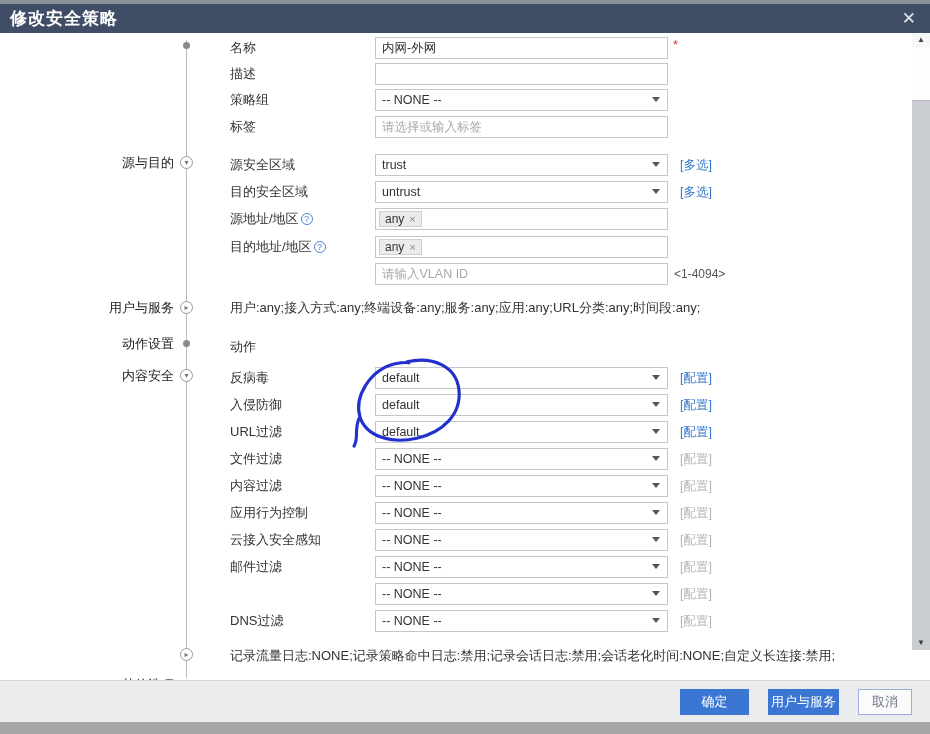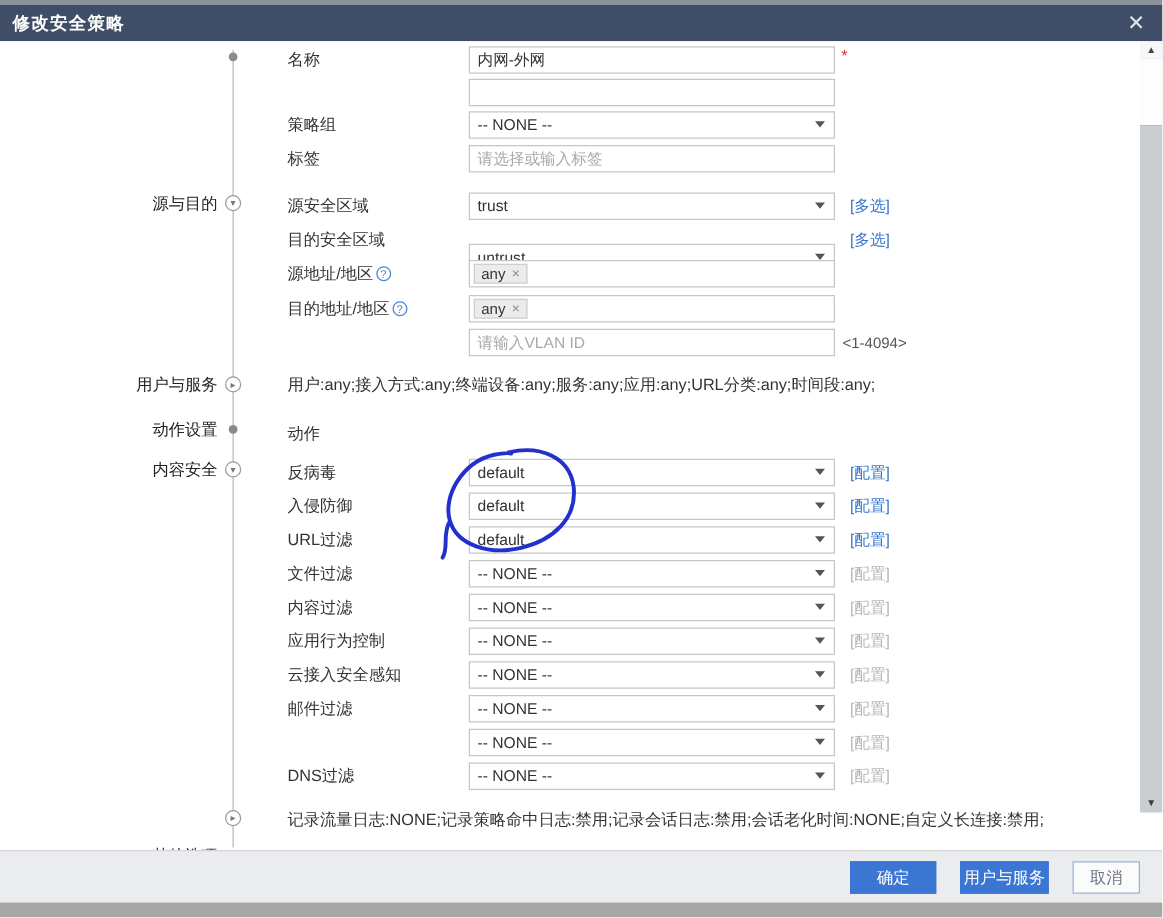--- a/index.html
+++ b/index.html
@@ -1,21 +1,21 @@
 <!DOCTYPE html>
 <html><head>
 <meta charset="utf-8">
 <style>
   * { margin:0; padding:0; box-sizing:border-box; }
   html,body { width:930px; height:734px; }
   body { font-family:"Liberation Sans","DejaVu Sans",sans-serif; background:#fff; position:relative; overflow:hidden; }
 
   .top-strip { position:absolute; left:0; top:0; width:930px; height:4px; background:#8b929c; }
   .titlebar { position:absolute; left:0; top:4px; width:930px; height:29px; background:#404d66; display:flex; align-items:center; justify-content:space-between; padding:0 10px; }
-  .titlebar .title { color:#fff; font-size:14px; font-weight:bold; letter-spacing:1px; }
+  .titlebar .title { color:#fff; font-size:17px; font-weight:bold; letter-spacing:1px; }
   .titlebar .close { color:#dfe3ea; font-size:17px; cursor:pointer; padding:0 4px; line-height:1; }
 
   .body-area { position:absolute; left:0; top:33px; width:930px; height:647px; background:#fff; }
 
   .timeline { position:absolute; left:186px; top:7px; width:1px; height:638px; background:#b9b9b9; }
 
   .sec { position:absolute; left:16px; width:158px; text-align:right; font-size:13px; color:#222; line-height:22px; }
   .mk-dot { position:absolute; left:183px; width:7px; height:7px; border-radius:50%; background:#8a8a8a; }
   .mk-circle { position:absolute; left:180px; width:13px; height:13px; border:1px solid #9a9a9a; border-radius:50%; background:#fff; color:#777; font-size:8px; line-height:11px; text-align:center; }
 
@@ -88,34 +88,35 @@
   <div class="sec" style="top:332px">内容安全</div>
   <div class="mk-circle" style="top:336px">▾</div>
 
   <div class="sec" style="top:641px">其他选项</div>
   <div class="mk-circle" style="top:615px">▸</div>
 
   <div class="flabel" style="top:4px">名称</div>
   <div class="ibox" style="top:4px">内网-外网</div>
   <div class="req" style="top:4px">*</div>
 
+  <div class="flabel" style="top:30px">描述</div>
   <div class="ibox" style="top:30px"></div>
 
   <div class="flabel" style="top:56px">策略组</div>
   <div class="ibox sel" style="top:56px"><span>-- NONE --</span><span class="caret"></span></div>
 
   <div class="flabel" style="top:83px">标签</div>
   <div class="ibox" style="top:83px"><span class="ph">请选择或输入标签</span></div>
 
   <div class="flabel" style="top:121px">源安全区域</div>
   <div class="ibox sel" style="top:121px"><span>trust</span><span class="caret"></span></div>
   <div class="sidelink" style="top:121px">[多选]</div>
 
   <div class="flabel" style="top:148px">目的安全区域</div>
-  <div class="ibox sel" style="top:162px"><span>untrust</span><span class="caret"></span></div>
+  <div class="ibox sel" style="top:148px"><span>untrust</span><span class="caret"></span></div>
   <div class="sidelink" style="top:148px">[多选]</div>
 
   <div class="flabel" style="top:175px"><span>源地址/地区</span><span class="help">?</span></div>
   <div class="ibox chipbox" style="top:175px"><span class="chip">
         <span>any</span>
         <span class="x">×</span>
       </span></div>
 
   <div class="flabel" style="top:203px"><span>目的地址/地区</span><span class="help">?</span></div>
   <div class="ibox chipbox" style="top:203px"><span class="chip">

